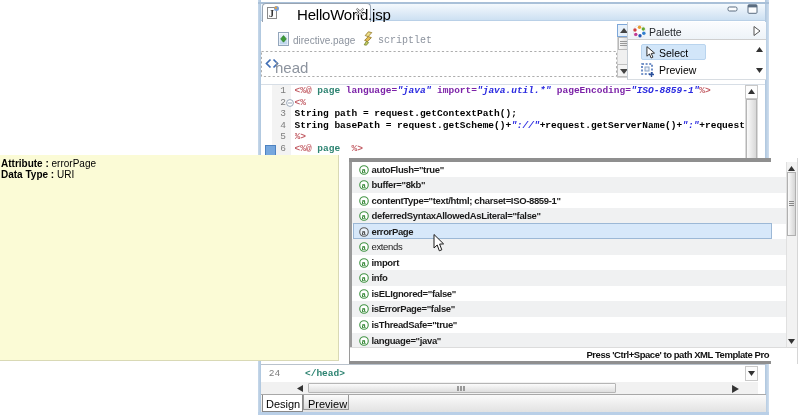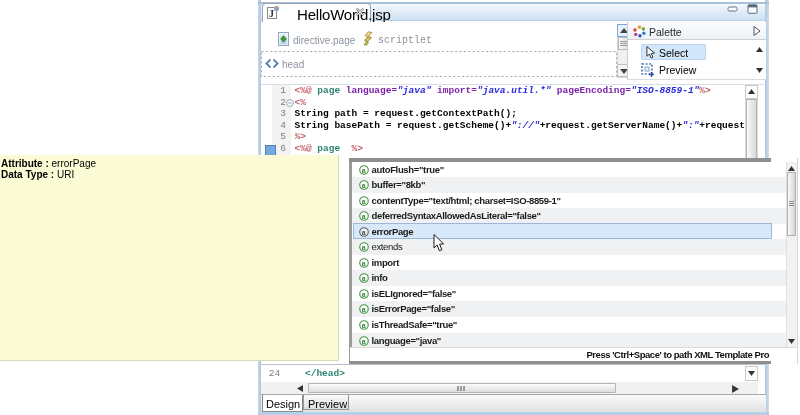--- a/index.html
+++ b/index.html
@@ -66,21 +66,21 @@
 </svg>
 <div class="abs gray-ui" style="left:378px; top:35px; font-size:10px;font-family:Liberation Mono, monospace;">scriptlet</div>
 
 <svg class="abs" style="left:261px; top:51px;" width="356" height="26" viewBox="0 0 356 26">
   <rect x="0.5" y="0.5" width="355" height="25" fill="none" stroke="#adadad" stroke-dasharray="2.2 2.2"></rect>
 </svg>
 <svg class="abs" style="left:265px; top:58px;" width="14" height="11" viewBox="0 0 14 11">
   <path d="M5.5 1.5 L1.5 5.5 L5.5 9.5" fill="none" stroke="#3f6db5" stroke-width="1.7"></path>
   <path d="M8.5 1.5 L12.5 5.5 L8.5 9.5" fill="none" stroke="#3f6db5" stroke-width="1.7"></path>
 </svg>
-<div class="abs gray-ui" style="left:282px; top:59px; font-size:10px;">head</div>
+<div class="abs gray-ui" style="left:275px; top:59px; font-size:15px;">head</div>
 
 <div class="abs" style="left:617px; top:24px; width:14px; height:54px; background:#f0f0f0; border:1px solid #d5d5d5;"></div>
 <div class="abs" style="left:617px; top:24px; width:14px; height:13px; background:#e6f0fa; border:1px solid #7da7d9;"></div>
 <svg class="abs" style="left:620px; top:28px;" width="8" height="5" viewBox="0 0 8 5">
     <path d="M4 0 L8 5 L0 5 Z" fill="#444"></path>
   </svg>
 <div class="abs" style="left:618px; top:37px; width:12px; height:13px; background:linear-gradient(90deg,#f8f8f8,#dcdcdc); border:1px solid #b8b8b8;"></div>
 <div class="abs" style="left:620px; top:41px; width:8px; height:1px; background:#999;"></div>
 <div class="abs" style="left:620px; top:43px; width:8px; height:1px; background:#999;"></div>
 <div class="abs" style="left:620px; top:45px; width:8px; height:1px; background:#999;"></div>

